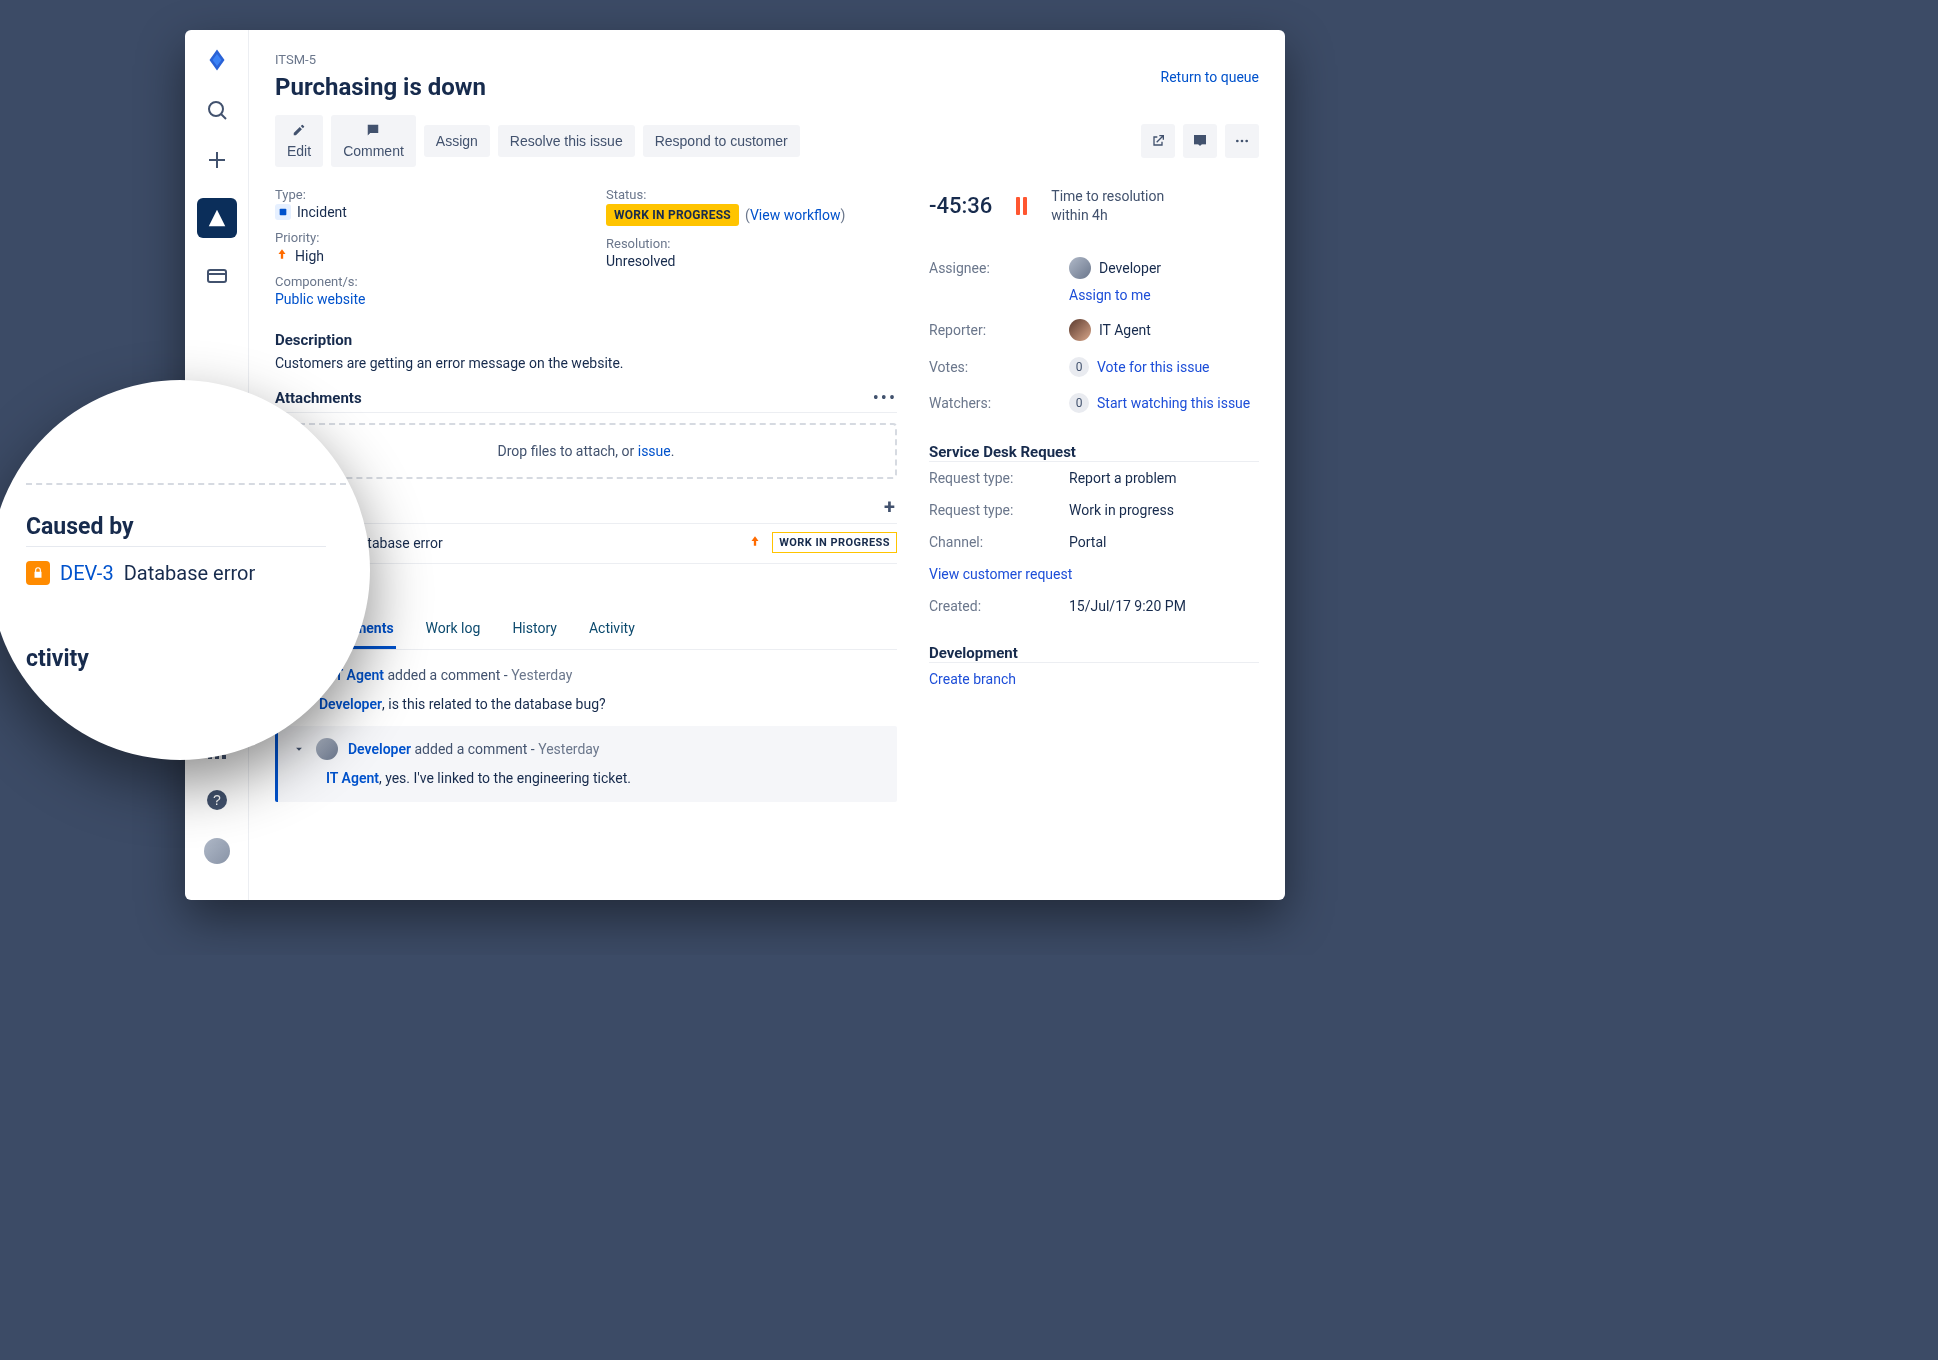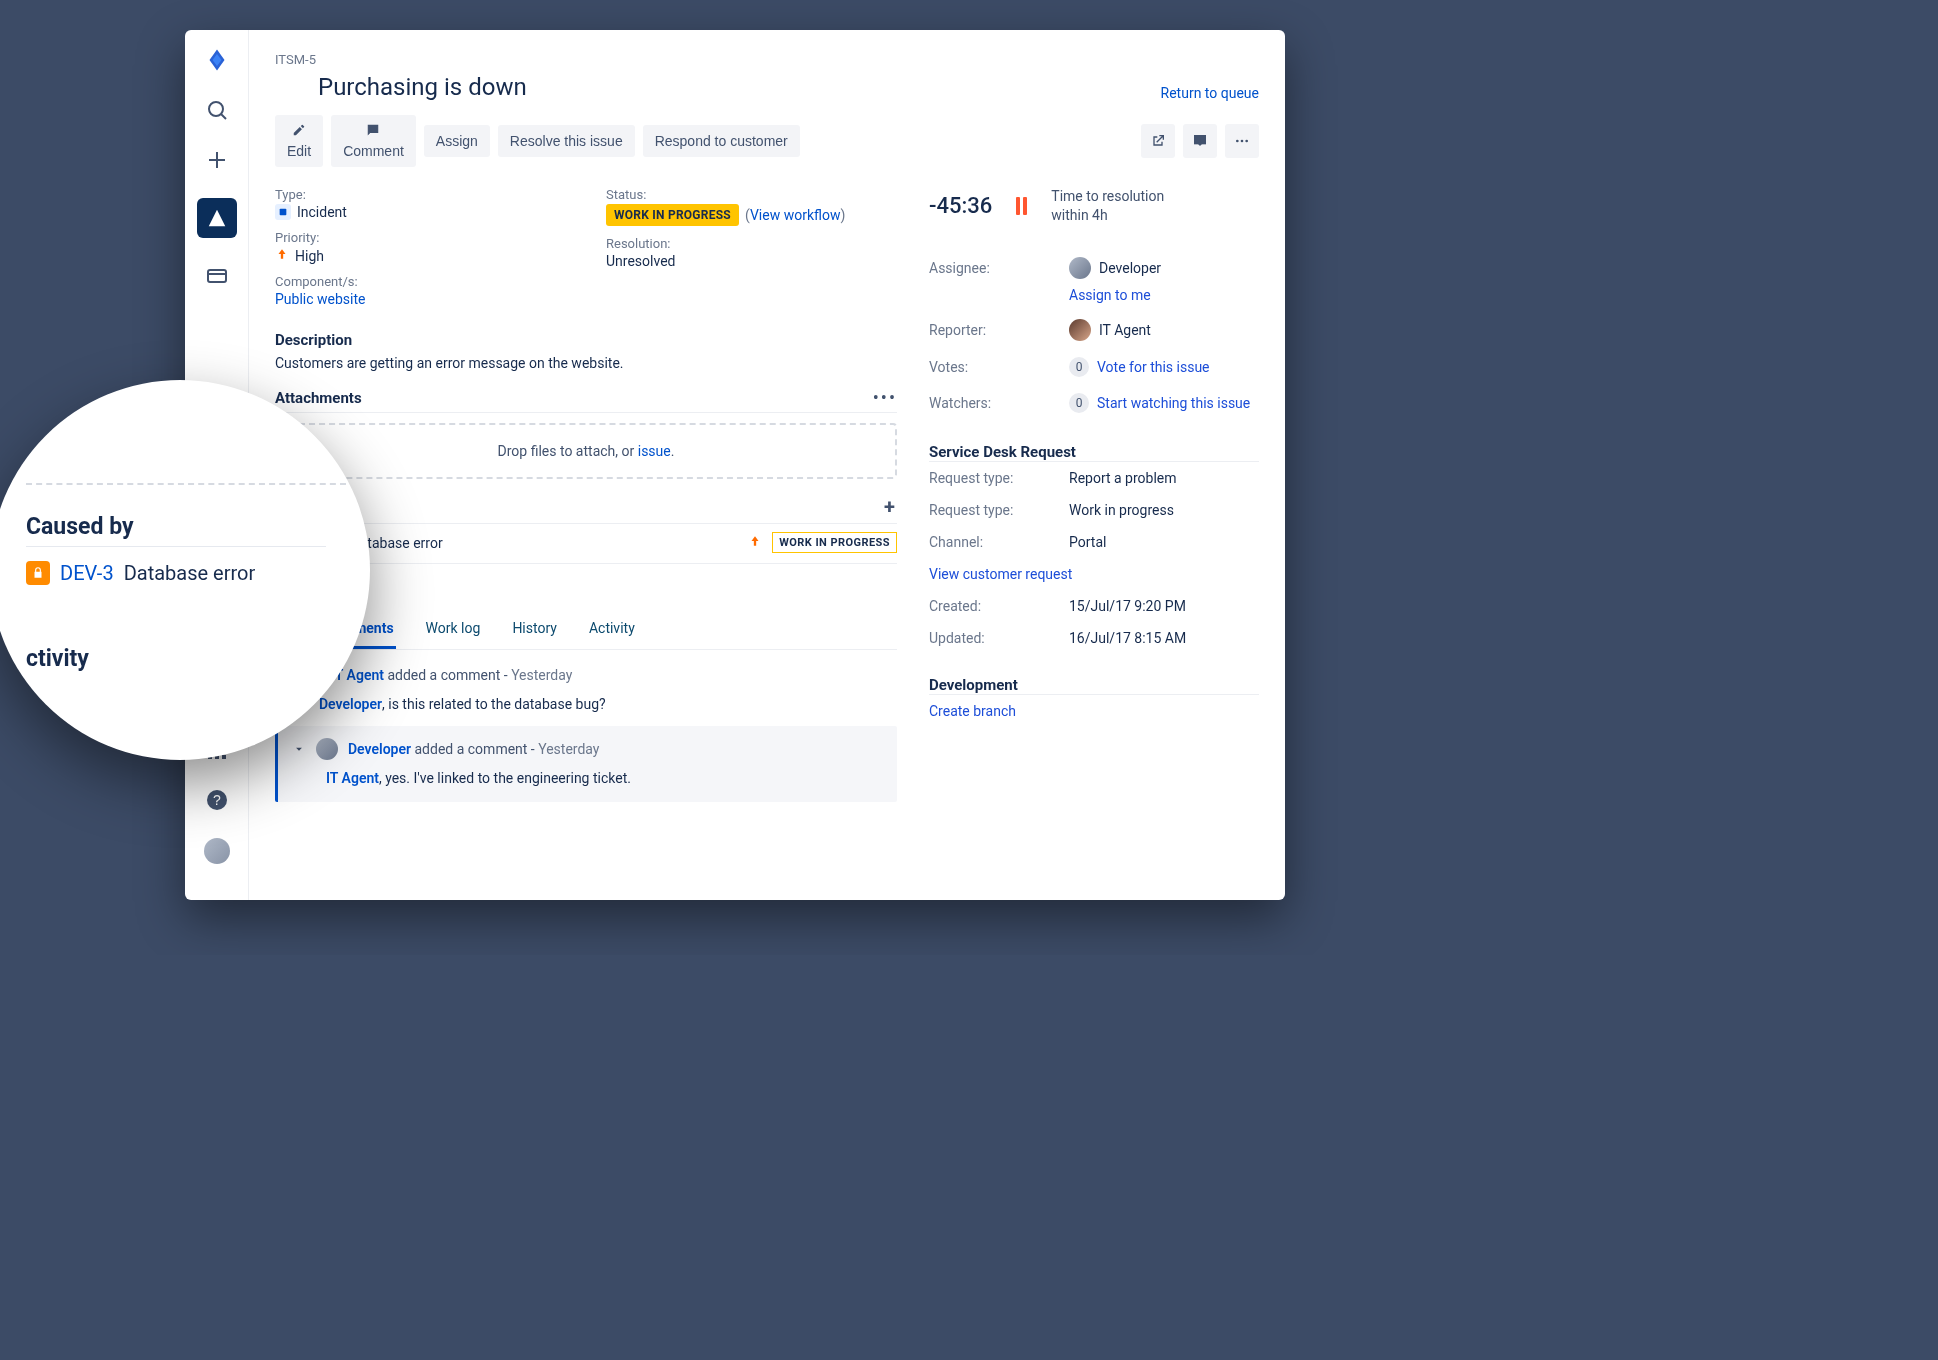--- a/index.html
+++ b/index.html
@@ -41,23 +41,23 @@
   }
   .project-tile svg { width:22px; height:22px; fill:#fff; }
   .avatar-small-rail { width:26px; height:26px; border-radius:50%; background:linear-gradient(135deg,#b0b9c8,#8893a6); }
 
   
   .content {
     flex:1; display:flex; flex-direction:column;
     padding: 22px 26px 26px 26px;
     overflow:hidden;
   }
-  .topbar { display:flex; justify-content:space-between; align-items:flex-end; }
+  .topbar { display:flex; justify-content:space-between; align-items:center; }
   .issue-key { font-size:13px; color:#6b778c; margin-bottom:6px; }
-  .issue-title { font-size:24px; font-weight:400; color:#172b4d;margin-left:43px; }
+  .issue-title { font-size:24px; font-weight:700; color:#172b4d; }
   .return-link { color:#0052cc; font-size:14px; cursor:pointer; }
 
   .toolbar { display:flex; align-items:center; gap:8px; margin-top:14px; }
   .btn {
     background:#f3f4f7; border:none; border-radius:3px;
     padding:8px 12px; font-size:14px; color:#42526e;
     display:inline-flex; align-items:center; gap:6px; cursor:pointer;flex-direction:column;
   }
   .btn svg { width:14px; height:14px; fill:#42526e; }
   .toolbar-right { margin-left:auto; display:flex; gap:8px; }
@@ -451,24 +451,20 @@
             </div>
           <div class="meta-row">
               <div class="meta-val">
                 <a class="side-link">View customer request</a>
               </div>
             </div>
           <div class="meta-row">
               <div class="meta-label">Created:</div>
               <div class="meta-val">15/Jul/17 9:20 PM</div>
             </div>
-          <div class="meta-row">
-              <div class="meta-label">Updated:</div>
-              <div class="meta-val">16/Jul/17 8:15 AM</div>
-            </div>
 
           <div class="side-heading">Development</div>
           <div class="meta-row">
               <div class="meta-val">
                 <a class="side-link">Create branch</a>
               </div>
             </div>
 
         </div>
       </div>

